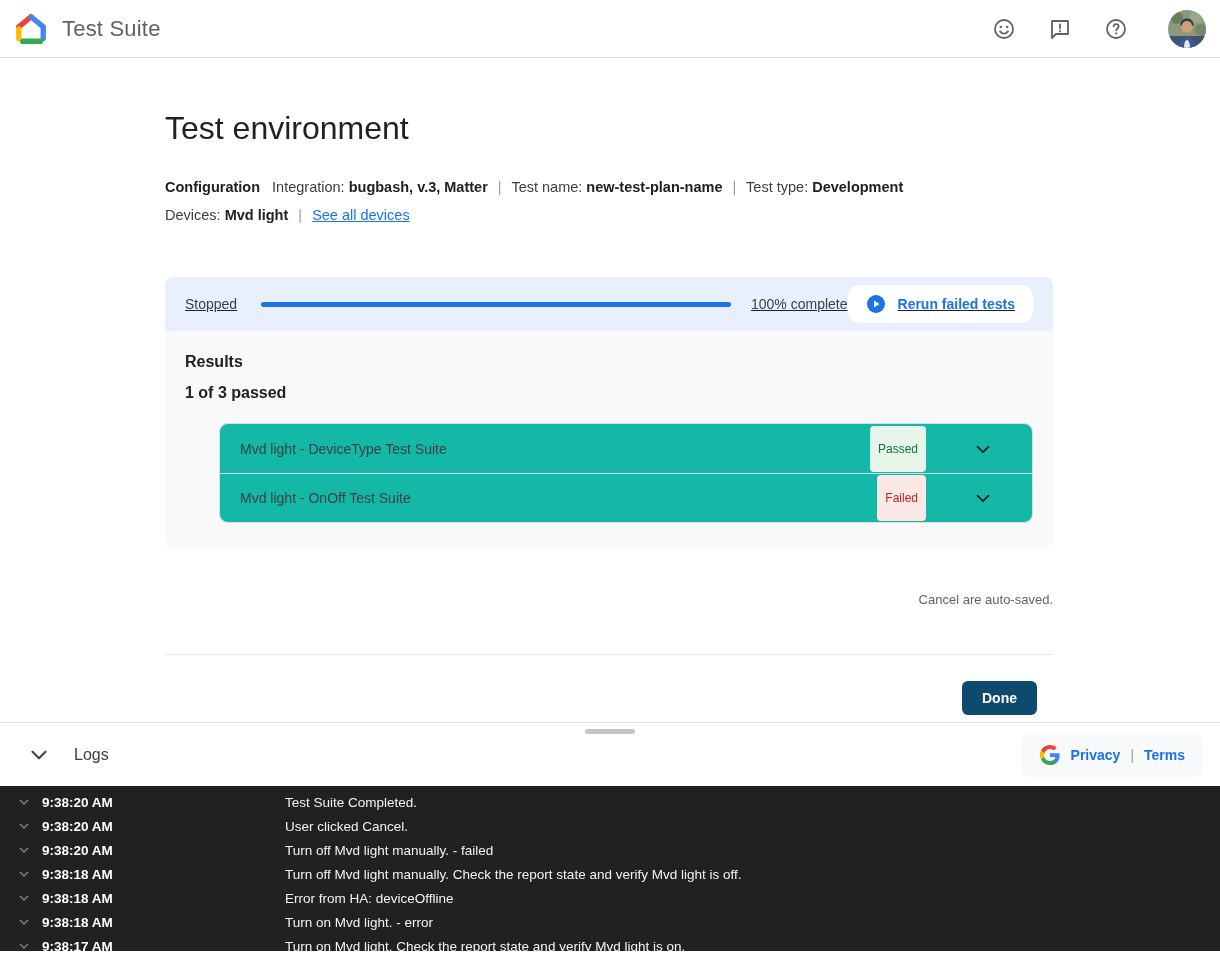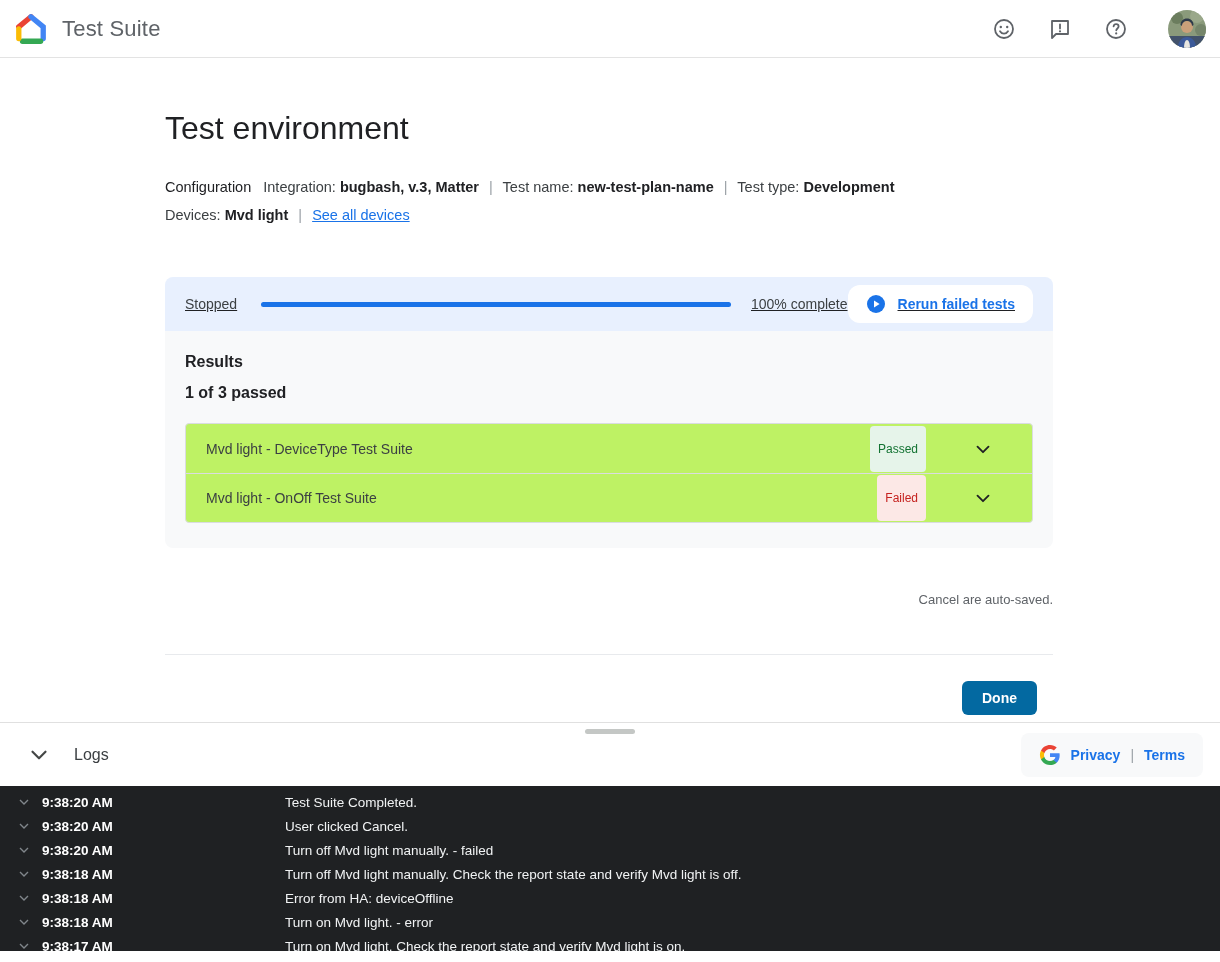--- a/index.html
+++ b/index.html
@@ -29,21 +29,21 @@
   
   .main-wrap { width: 888px; margin-left: 165px; }
   .page-title {
     margin-top: 52px;
     font-size: 32px; font-weight: 400; color: #202124;
     letter-spacing: 0;
   }
   .config-block { margin-top: 26px; font-size: 14.5px; color: #3c4043; }
   .config-line { line-height: 28px; }
   .cfg-strong { font-weight: 700; color: #202124; }
-  .cfg-label-head { font-weight: 400; color: #202124; margin-right: 8px; }
+  .cfg-label-head { font-weight: 700; color: #202124; margin-right: 8px; }
   .pipe { color: #9aa0a6; margin: 0 6px; }
   .see-all-link { color: #1a73e8; text-decoration: underline; cursor: pointer; }
 
   
   .status-card { margin-top: 48px; border-radius: 8px; overflow: hidden; }
   .progress-strip {
     background: #e8f0fe;
     height: 54px;
     display: flex; align-items: center;
     padding: 0 20px;
@@ -68,23 +68,24 @@
     font-family: "Liberation Sans", sans-serif;
     cursor: pointer;
     box-shadow: 0 0 0 0 rgba(0,0,0,0);
   }
 
   .results-body { background: #f8f9fa; padding: 22px 20px 25px 20px; }
   .results-title { font-size: 16px; font-weight: 700; color: #202124; }
   .results-summary { font-size: 16px; font-weight: 700; color: #202124; margin-top: 13px; }
   .results-list {
     margin-top: 21px;
-    background: #bef264;
+    background: #14b8a6;
     border: 1px solid #dadce0;
-    border-radius: 4px;
+    border-radius: 9px;
+    margin-left: 34px;
   }
   .result-row {
     height: 49px; display: flex; align-items: center;
     padding: 0 20px;
   }
   .result-row + .result-row { border-top: 1px solid #dadce0; }
   .result-name { font-size: 14px; color: #3c4043; flex: 1; }
   .status-badge {
     font-size: 12px; padding: 16px 8px; border-radius: 4px;
     flex: 0 0 auto;
@@ -94,21 +95,21 @@
   .row-chevron { margin-left: 46px; margin-right: 18px; cursor: pointer; display: flex; }
 
   .autosave-note {
     margin-top: 44px;
     text-align: right;
     font-size: 13px; color: #5f6368;
   }
   .footer-divider { margin-top: 47px; border: none; border-top: 1px solid #e8eaed; }
   .done-row { display: flex; justify-content: flex-end; margin-top: 26px; padding-right: 16px; }
   .done-btn {
-    background: #0369a1; color: #fff; border: none;
+    background: #0c4a6e; color: #fff; border: none;
     font-size: 14px; font-weight: 700; font-family: "Liberation Sans", sans-serif;
     border-radius: 6px; height: 34px; padding: 0 20px;
     cursor: pointer;
   }
 
   
   .logs-bar {
     margin-top: 7px;
     border-top: 1px solid #e0e0e0;
     height: 64px;

